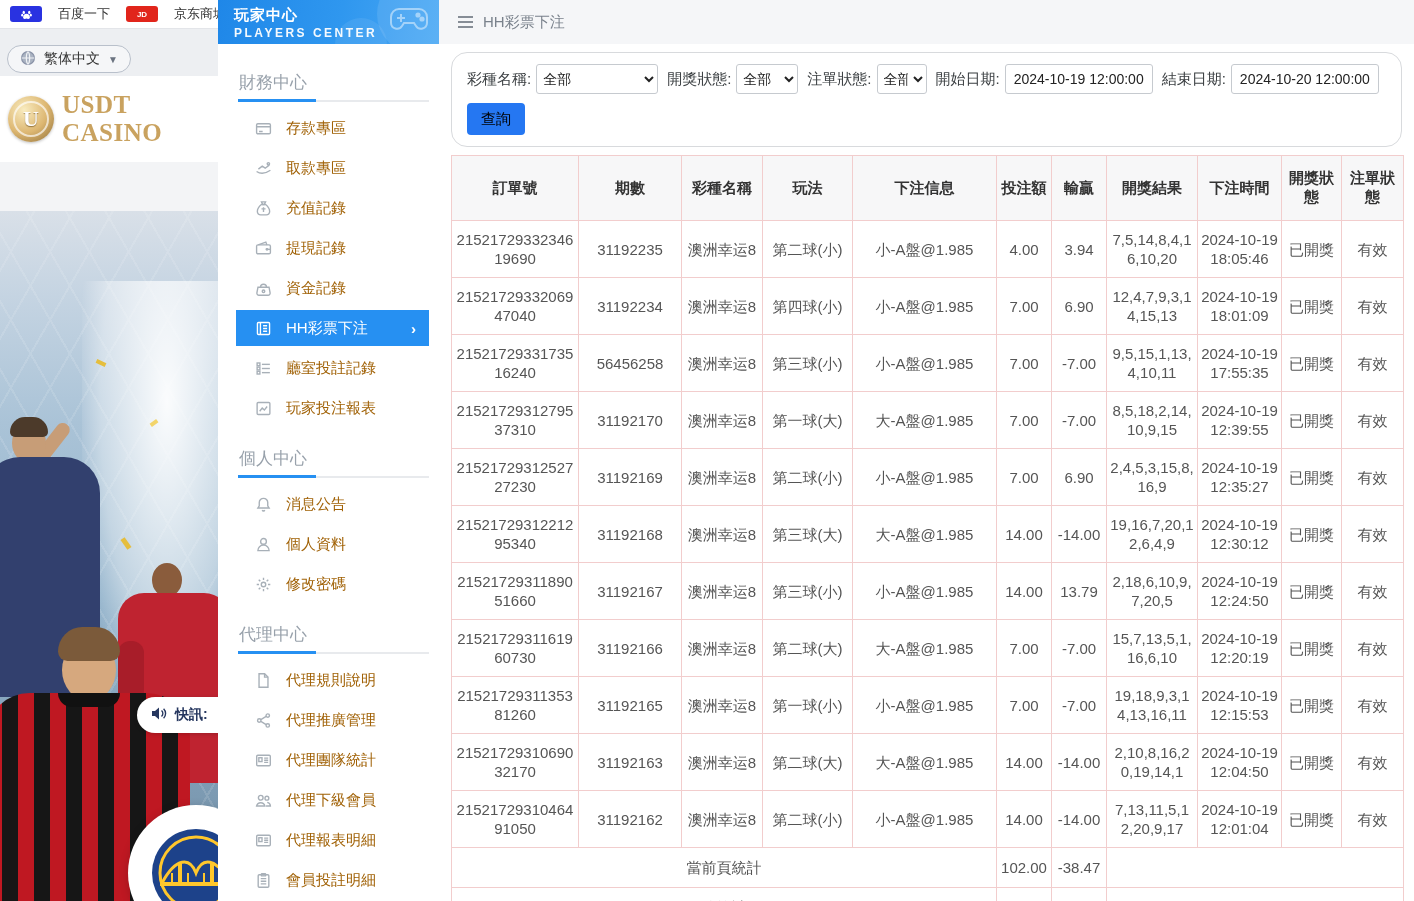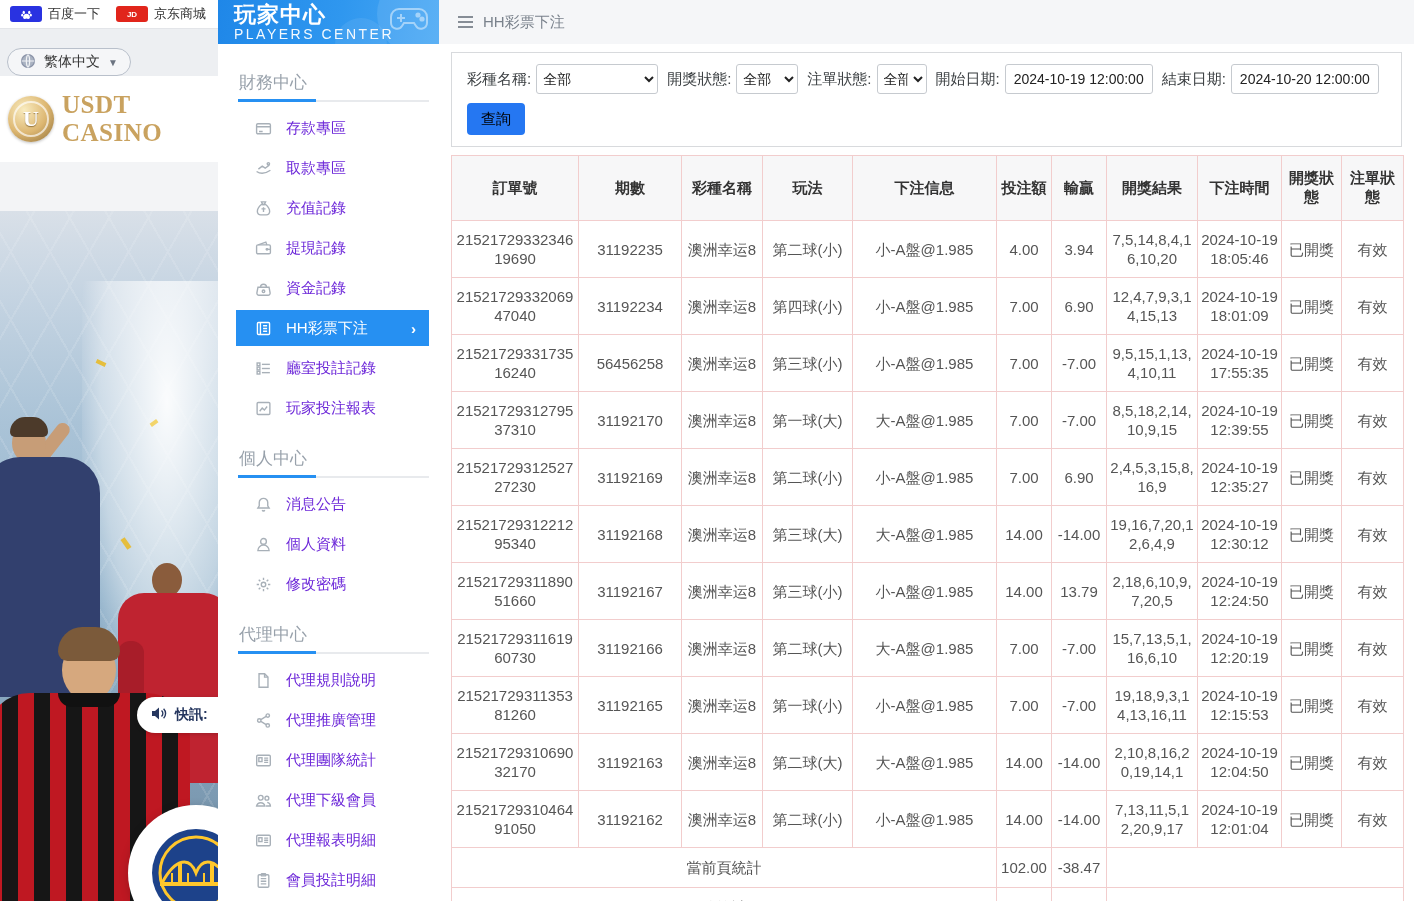--- a/index.html
+++ b/index.html
@@ -4,28 +4,28 @@
 <style>
   * { margin:0; padding:0; box-sizing:border-box; }
   html,body { width:1414px; height:901px; overflow:hidden; background:#fff;
     font-family:"Liberation Sans","DejaVu Sans",sans-serif; }
   .page { position:relative; width:1414px; height:901px; overflow:hidden; }
 
   
   .left-col { position:absolute; left:0; top:0; width:218px; height:901px; background:#fff; overflow:hidden; }
   .bookmarks-bar { height:28px; display:flex; align-items:center; gap:16px; padding:0 10px;
     background:#fff; font-size:13px; color:#333; white-space:nowrap; }
-  .bookmark { display:flex; align-items:center; gap:6px; cursor:pointer; flex:none; }
+  .bookmark { display:flex; align-items:center; gap:16px; cursor:pointer; flex:none; }
   .fav { width:32px; height:16px; border-radius:3px; display:flex; align-items:center; justify-content:center;
     color:#fff; font-weight:bold; font-size:9px; flex:none; }
   .fav-baidu { background:#2932e1; }
   .fav-jd { background:#e1251b; font-size:8px; letter-spacing:0; }
   .fav-tmall { background:linear-gradient(#ff0036 68%, #111 68%); font-size:10px; }
 
-  .lang-bar { height:48px; background:#edeff2; border-top:1px solid #e3e5e9; display:flex; align-items:flex-end; padding:0 7px; }
+  .lang-bar { height:48px; background:#edeff2; border-top:1px solid #e3e5e9; display:flex; align-items:flex-start; padding:16px 7px; }
   .lang-pill { height:28px; border:1px solid #b9c0cb; border-radius:15px; background:#f5f6f8;
     display:flex; align-items:center; gap:8px; padding:0 12px; font-size:14px; color:#333; cursor:pointer; }
   .lang-caret { font-size:10px; color:#6b7380; }
 
   .logo-area { height:86px; background:#fff; display:flex; align-items:center; gap:8px; padding-left:8px; }
   .coin { width:46px; height:46px; border-radius:50%; flex:none;
     background:radial-gradient(circle at 35% 30%, #f9ecc0, #ddb772 52%, #8d6c34);
     display:flex; align-items:center; justify-content:center; box-shadow:0 1px 3px rgba(0,0,0,.25); }
   .coin-inner { width:36px; height:36px; border-radius:50%; border:2px solid rgba(255,255,255,.65);
     display:flex; align-items:center; justify-content:center;
@@ -70,45 +70,45 @@
 
   
   .sidebar { position:absolute; left:218px; top:0; width:221px; height:901px; background:#fff; overflow:hidden;
     box-shadow:1px 0 0 #eceef0; }
   .sb-header { height:44px; position:relative; overflow:hidden; color:#fff; padding:4px 0 0 16px;
     background:linear-gradient(100deg,#1f87e8 0%,#2f97ef 55%,#4aa8f4 100%); }
   .sb-header::before { content:""; position:absolute; right:-18px; top:-26px; width:80px; height:80px;
     border-radius:50%; background:rgba(255,255,255,.10); }
   .sb-header::after { content:""; position:absolute; right:52px; top:18px; width:52px; height:52px;
     border-radius:50%; background:rgba(255,255,255,.08); }
-  .sb-title { font-size:22px; font-weight:bold; letter-spacing:1px; line-height:22px; }
-  .sb-sub { font-size:14px; letter-spacing:2.5px; opacity:.95; }
+  .sb-title { font-size:15px; font-weight:bold; letter-spacing:1px; line-height:22px; }
+  .sb-sub { font-size:12px; letter-spacing:2.5px; opacity:.95;font-weight:bold; }
   .sb-gamepad { position:absolute; right:10px; top:5px; opacity:.75; }
 
   .menu { padding-top:8px; }
   .section-header { margin:14px 0 0; }
   .section-title { display:block; padding:5px 0 6px 21px; font-size:17px; color:#98a1ab; }
   .section-underline { height:2px; margin:0 10px 6px 20px; background:#e8eaed; position:relative; }
   .section-underline::before { content:""; position:absolute; left:0; top:-1px; width:78px; height:3px; background:#2690f2; }
 
   .item { position:relative; height:40px; display:flex; align-items:center; gap:14px; padding-left:37px;
-    font-size:15px; color:#6d28d9; cursor:pointer; }
+    font-size:15px; color:#a16207; cursor:pointer; }
   .item .ic { width:17px; height:17px; color:#a8b0b8; display:flex; align-items:center; justify-content:center; flex:none; }
   .item.active { margin:2px 10px 2px 18px; height:36px; padding-left:19px; background:#2690f2; color:#fff; }
   .item.active .ic { color:#fff; }
   .item .chev { position:absolute; right:13px; font-size:15px; font-weight:bold; line-height:1; }
 
   
   .main { position:absolute; left:439px; top:0; width:975px; height:901px; background:#fff; }
   .main-header { height:44px; background:#f5f6f8; display:flex; align-items:center; gap:10px;
     padding-left:19px; color:#7a828c; font-size:15px; }
   .burger { display:flex; flex-direction:column; gap:3px; cursor:pointer; }
   .burger div { width:15px; height:2px; background:#868d96; }
 
-  .filter-panel { margin:8px 12px 0; border:1px solid #d8dadd; border-radius:0; background:#fff; padding:11px 15px; }
+  .filter-panel { margin:8px 12px 0; border:1px solid #d8dadd; border-radius:16px; background:#fff; padding:11px 15px; }
   .filter-row { display:flex; align-items:center; flex-wrap:nowrap; font-size:15px; color:#3c4043; }
   .filter-row label { margin-right:5px; white-space:nowrap; }
   .filter-row .grp { display:flex; align-items:center; margin-right:9px; }
   select { height:30px; border:1px solid #c6cacf; border-radius:3px; background:#fff; font-size:14px; color:#222;
     padding:0 2px; font-family:inherit; }
   .sel-lottery { width:122px; }
   .sel-draw { width:62px; }
   .sel-order { width:50px; }
   .date-input { width:148px; height:30px; border:1px solid #c6cacf; border-radius:3px; font-size:14px;
     color:#222; padding:0 8px; font-family:inherit; }

